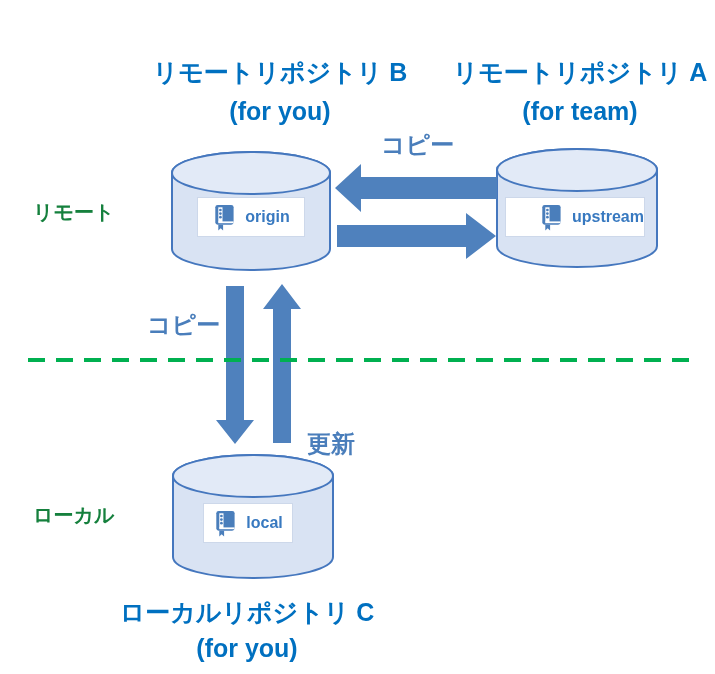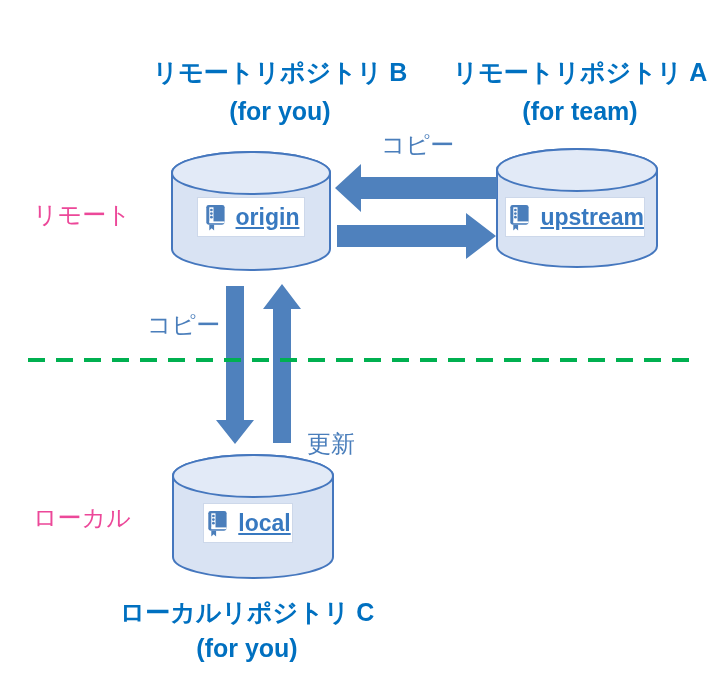--- a/index.html
+++ b/index.html
@@ -4,27 +4,27 @@
 <style>
   html,body{margin:0;padding:0;background:#fff;}
   .canvas{
     position:relative;width:715px;height:674px;background:#ffffff;overflow:hidden;
     font-family:"Liberation Sans","DejaVu Sans",sans-serif;
     padding-left:13px;
   }
   .canvas svg.layer{position:absolute;left:0;top:0;}
   .txt{position:absolute;white-space:nowrap;}
   .title{color:#0070c0;font-weight:bold;font-size:25px;width:300px;text-align:center;}
-  .zone{color:#ec4899;font-weight:normal;font-size:24px;}
-  .edge{color:#4a7ebb;font-weight:normal;font-size:24px;}
+  .zone{color:#15803d;font-weight:bold;font-size:20px;}
+  .edge{color:#4a7ebb;font-weight:bold;font-size:24px;}
   .repo-box{
     position:absolute;display:flex;align-items:center;justify-content:center;gap:9px;
     background:#ffffff;border:1px solid #cdd8ea;height:40px;box-sizing:border-box;
   }
-  .repo-name{color:#3879c0;font-weight:bold;font-size:23px;text-decoration:underline;}
+  .repo-name{color:#3879c0;font-weight:bold;font-size:16px;}
   .repo-icon{display:block;}
 </style>
 </head>
 <body>
 
 <div class="canvas">
 
   <svg class="layer" width="715" height="674" viewBox="0 0 715 674">
 
     <g>

